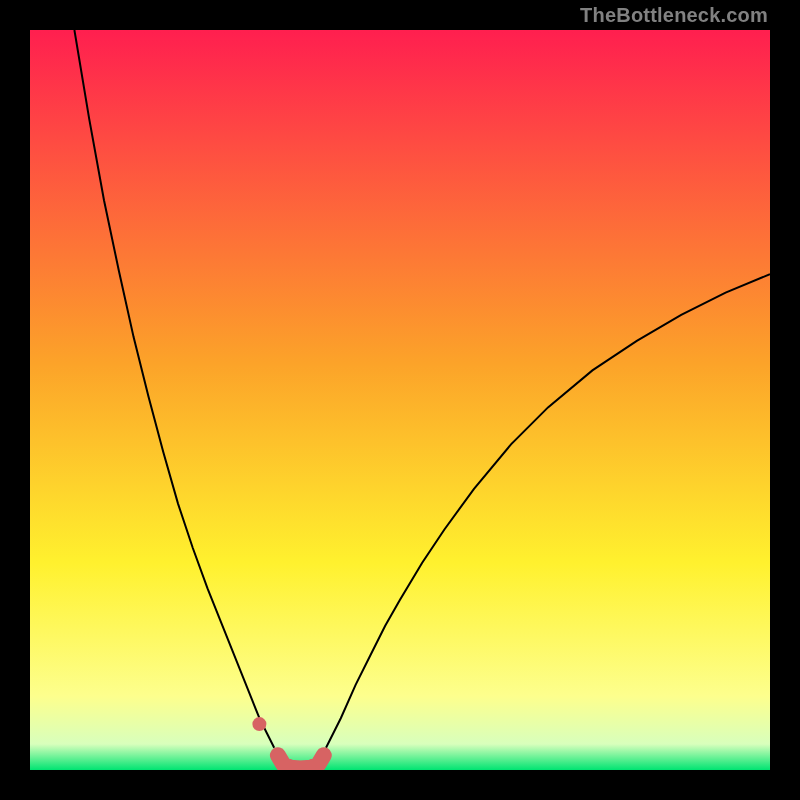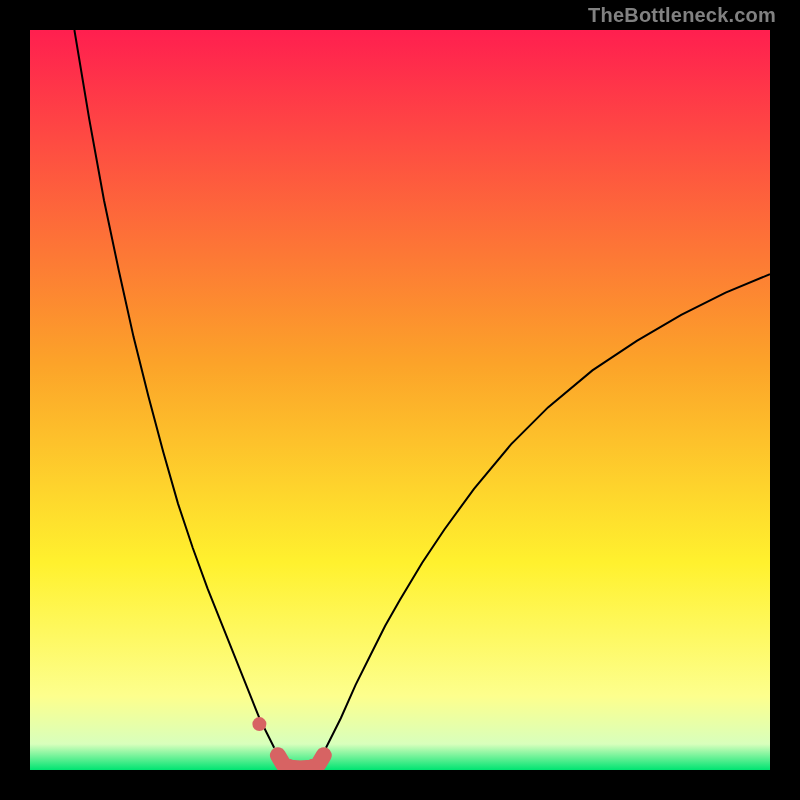--- a/index.html
+++ b/index.html
@@ -18,21 +18,21 @@
   .plot-area {
     position: absolute;
     left: 30px;
     top: 30px;
     width: 740px;
     height: 740px;
   }
   .watermark {
     position: absolute;
     top: 4px;
-    right: 24px;
+    right: 32px;
     font: 600 20px Arial, Helvetica, sans-serif;
     color: #818181;
     letter-spacing: 0.2px;
   }
   svg { display: block; }
 </style>
 </head>
 <body>
 
 <div class="frame">

